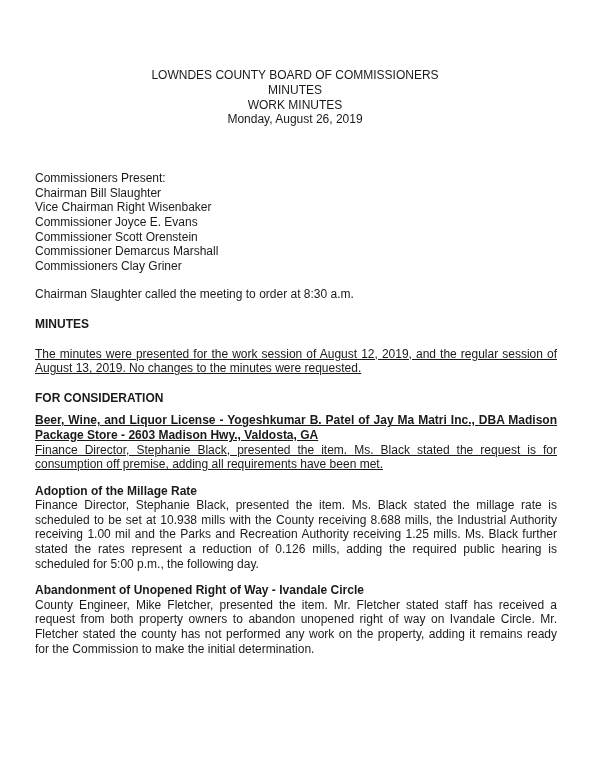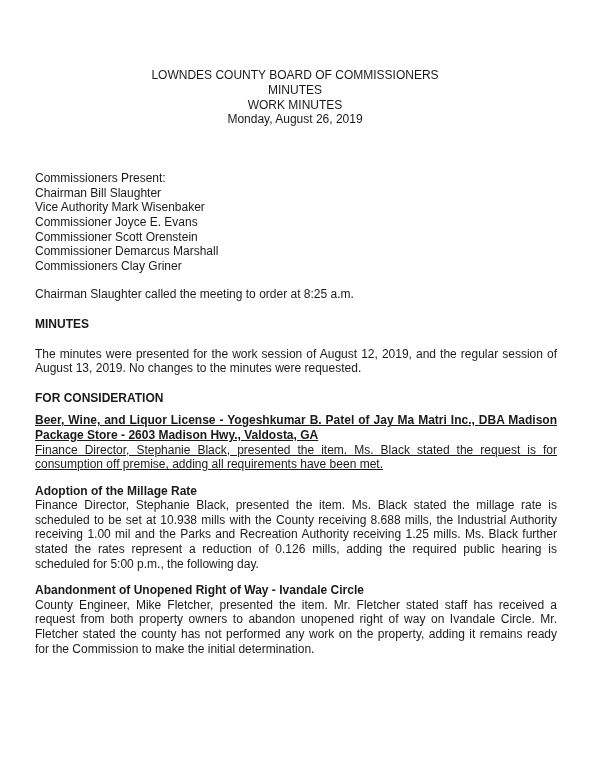--- a/index.html
+++ b/index.html
@@ -42,20 +42,21 @@
     }
     .call-to-order {
       margin-top: 14px;
     }
     .section-heading {
       font-weight: bold;
       margin-top: 15px;
     }
     .section-body {
       margin-top: 15px;
+      text-decoration: underline;
     }
     .item-title {
       font-weight: bold;
       text-align: justify;
     }
     .item {
       margin-top: 15px;
     }
     .item.first {
       margin-top: 8px;
@@ -73,28 +74,28 @@
   <div class="header">
     <div>LOWNDES COUNTY BOARD OF COMMISSIONERS</div>
     <div>MINUTES</div>
     <div>WORK MINUTES</div>
     <div>Monday, August 26, 2019</div>
   </div>
 
   <div class="attendees">
     <div>Commissioners Present:</div>
     <div>Chairman Bill Slaughter</div>
-    <div>Vice Authority Mark Wisenbaker</div>
+    <div>Vice Chairman Right Wisenbaker</div>
     <div>Commissioner Joyce E. Evans</div>
     <div>Commissioner Scott Orenstein</div>
     <div>Commissioner Demarcus Marshall</div>
     <div>Commissioners Clay Griner</div>
   </div>
 
-  <p class="call-to-order">Chairman Slaughter called the meeting to order at 8:25 a.m.</p>
+  <p class="call-to-order">Chairman Slaughter called the meeting to order at 8:30 a.m.</p>
 
   <div>
     <div class="section-heading">MINUTES</div>
     <p class="section-body">The minutes were presented for the work session of August 12, 2019, and the regular session of August 13, 2019.  No changes to the minutes were requested.</p>
   </div>
 
   <div>
     <div class="section-heading">FOR CONSIDERATION</div>
 
     <div class="item first">

